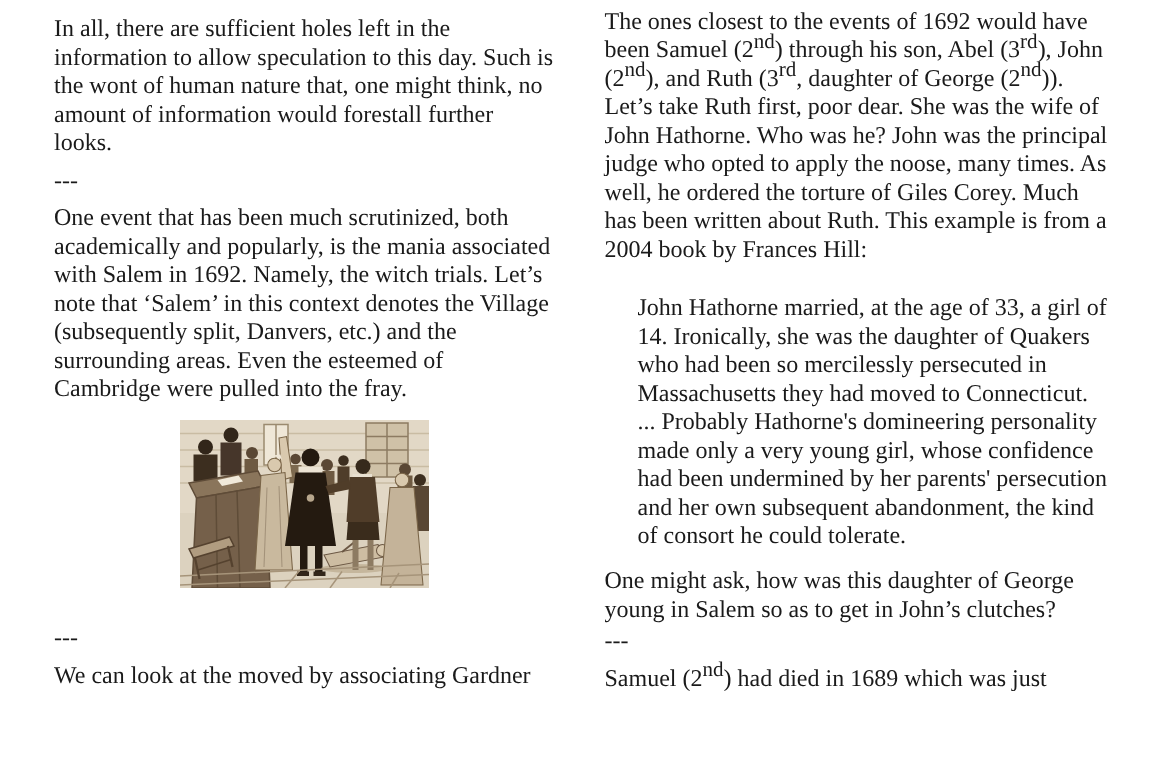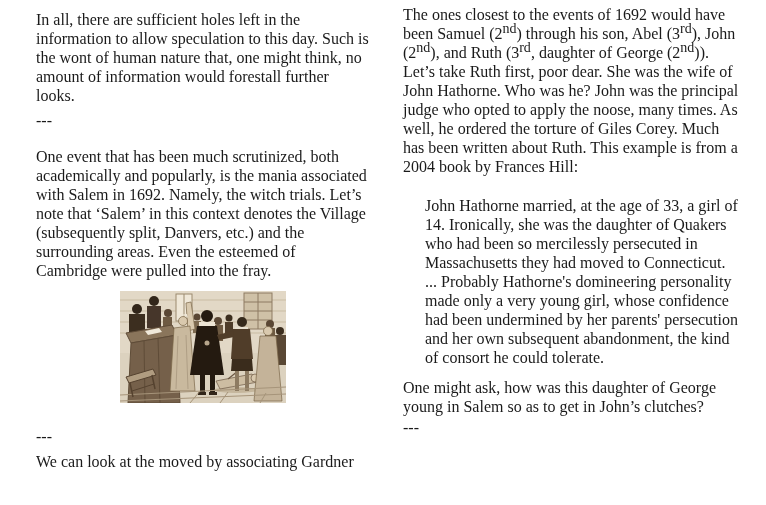--- a/index.html
+++ b/index.html
@@ -22,21 +22,21 @@
   sup {
     font-size: 14px;
     line-height: 0;
     vertical-align: super;
   }
   .quote { margin-left: 22px; }
   .img-wrap { text-align: center; }
   .img-wrap svg { display: inline-block; vertical-align: top; }
   .mt2  { margin-top: 2px; }
   .mt6  { margin-top: 6px; }
-  .mt9  { margin-top: 17px; }
+  .mt9  { margin-top: 6px; }
   .mt11 { margin-top: 11px; }
   .mt20 { margin-top: 20px; }
   .mt24 { margin-top: 24px; }
 </style>
 </head>
 <body>
 
 <div class="page">
 
   <div class="col col-left">
@@ -165,15 +165,16 @@
 
   <div class="col col-right">
     <p><span>The ones closest to the events of 1692 would have been Samuel (2</span><sup>nd</sup><span>) through his son, Abel (3</span><sup>rd</sup><span>), John (2</span><sup>nd</sup><span>), and Ruth (3</span><sup>rd</sup><span>, daughter of George (2</span><sup>nd</sup><span>)). Let’s take Ruth first, poor dear. She was the wife of John Hathorne. Who was he? John was the principal judge who opted to apply the noose, many times. As well, he ordered the torture of Giles Corey. Much has been written about Ruth. This example is from a 2004 book by Frances Hill:</span></p>
 
     <div class="quote mt20">
       <p>John Hathorne married, at the age of 33, a girl of 14. Ironically, she was the daughter of Quakers who had been so mercilessly persecuted in Massachusetts they had moved to Connecticut. ... Probably Hathorne's domineering personality made only a very young girl, whose confidence had been undermined by her parents' persecution and her own subsequent abandonment, the kind of consort he could tolerate.</p>
     </div>
 
     <p class="mt11">One might ask, how was this daughter of George young in Salem so as to get in John’s clutches?</p>
     <p class="mt2">---</p>
+    <p class="mt6"><span>Samuel (2</span><sup>nd</sup><span>) had died in 1689 which was just</span></p>
   </div>
 
 </div>
 
 </body></html>

